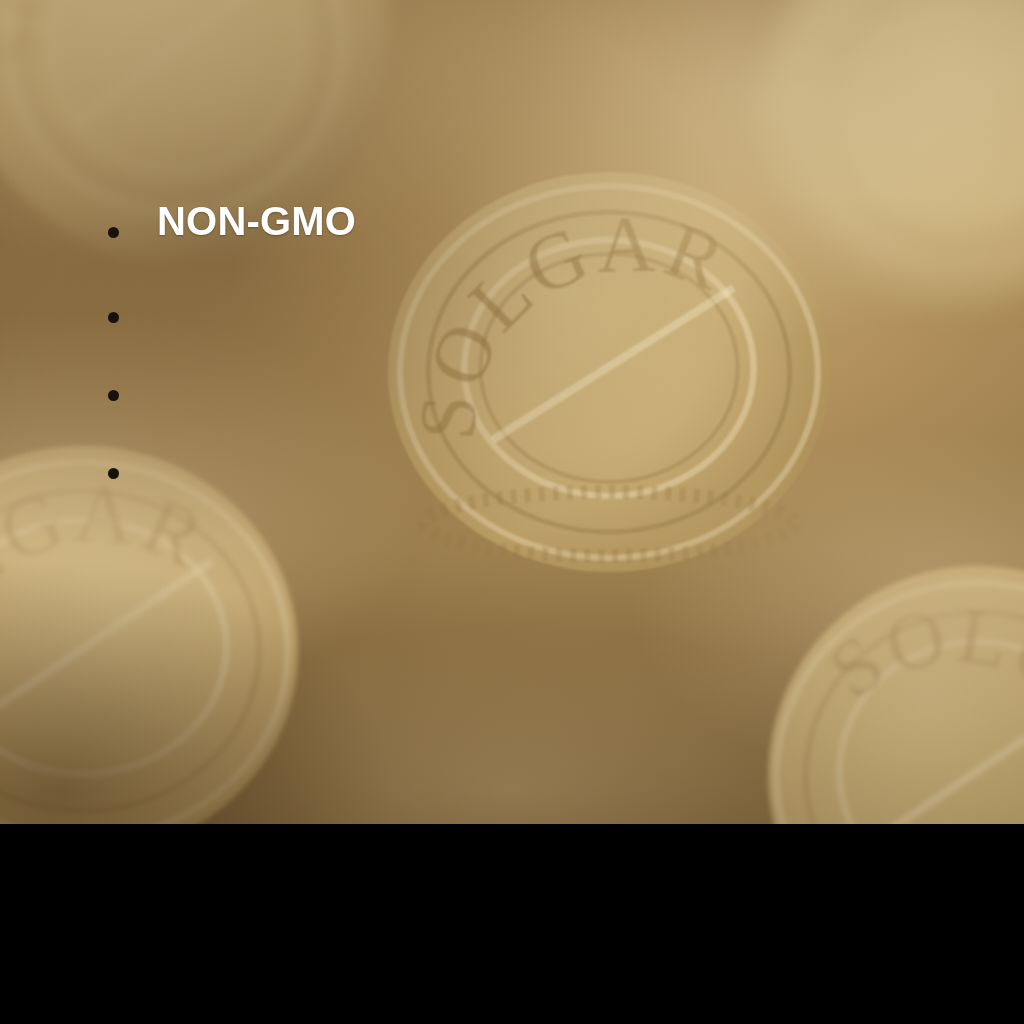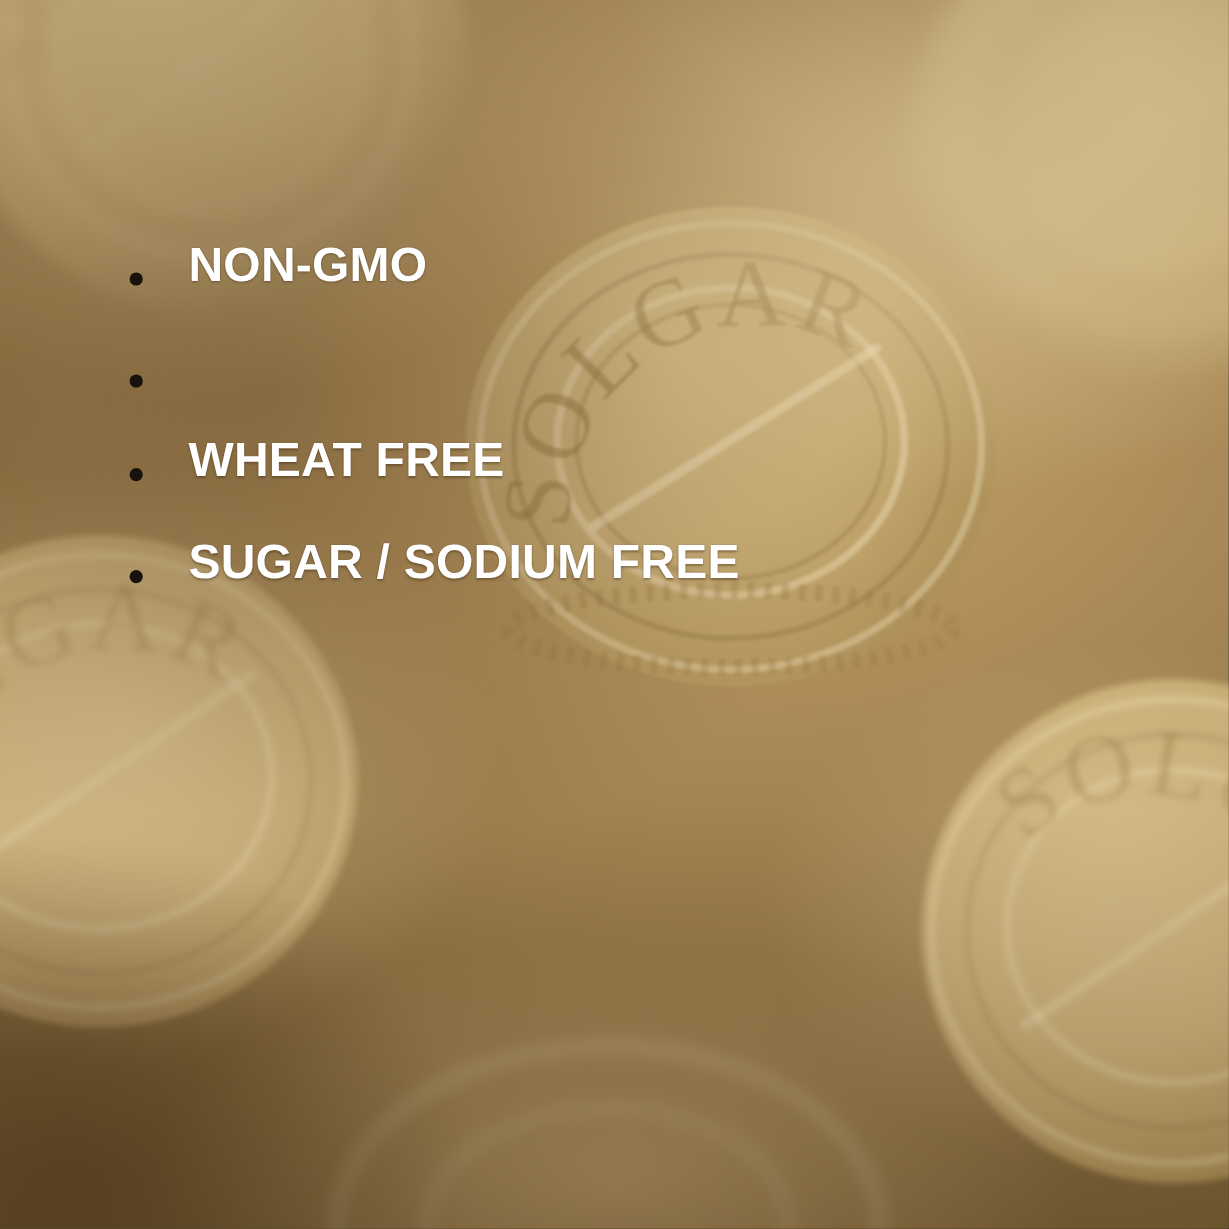--- a/index.html
+++ b/index.html
@@ -4,21 +4,21 @@
 <title>Solgar Product Claims</title>
 <style>
   html, body {
     margin: 0;
     padding: 0;
     background: #000;
   }
   #stage {
     position: relative;
     width: 1024px;
-    height: 1024px;
+    height: 824px;
     overflow: hidden;
     background: #8a6f43;
     font-family: "Liberation Sans", sans-serif;
   }
 
   
   .bg-base {
     position: absolute;
     inset: 0;
     background:
@@ -213,25 +213,23 @@
       <span class="bullet"></span>
       <span class="label">NON-GMO</span>
     </div>
 
     <div class="claim">
       <span class="bullet"></span>
     </div>
 
     <div class="claim">
       <span class="bullet"></span>
-      <span class="label">WHEAT FREE</span>
     </div>
 
 
     <div class="claim" style="margin-bottom:40px;">
       <span class="bullet"></span>
-      <span class="label">SUGAR / SODIUM FREE</span>
     </div>
 
 
   </div>
 
 </div>
 
 </body></html>

